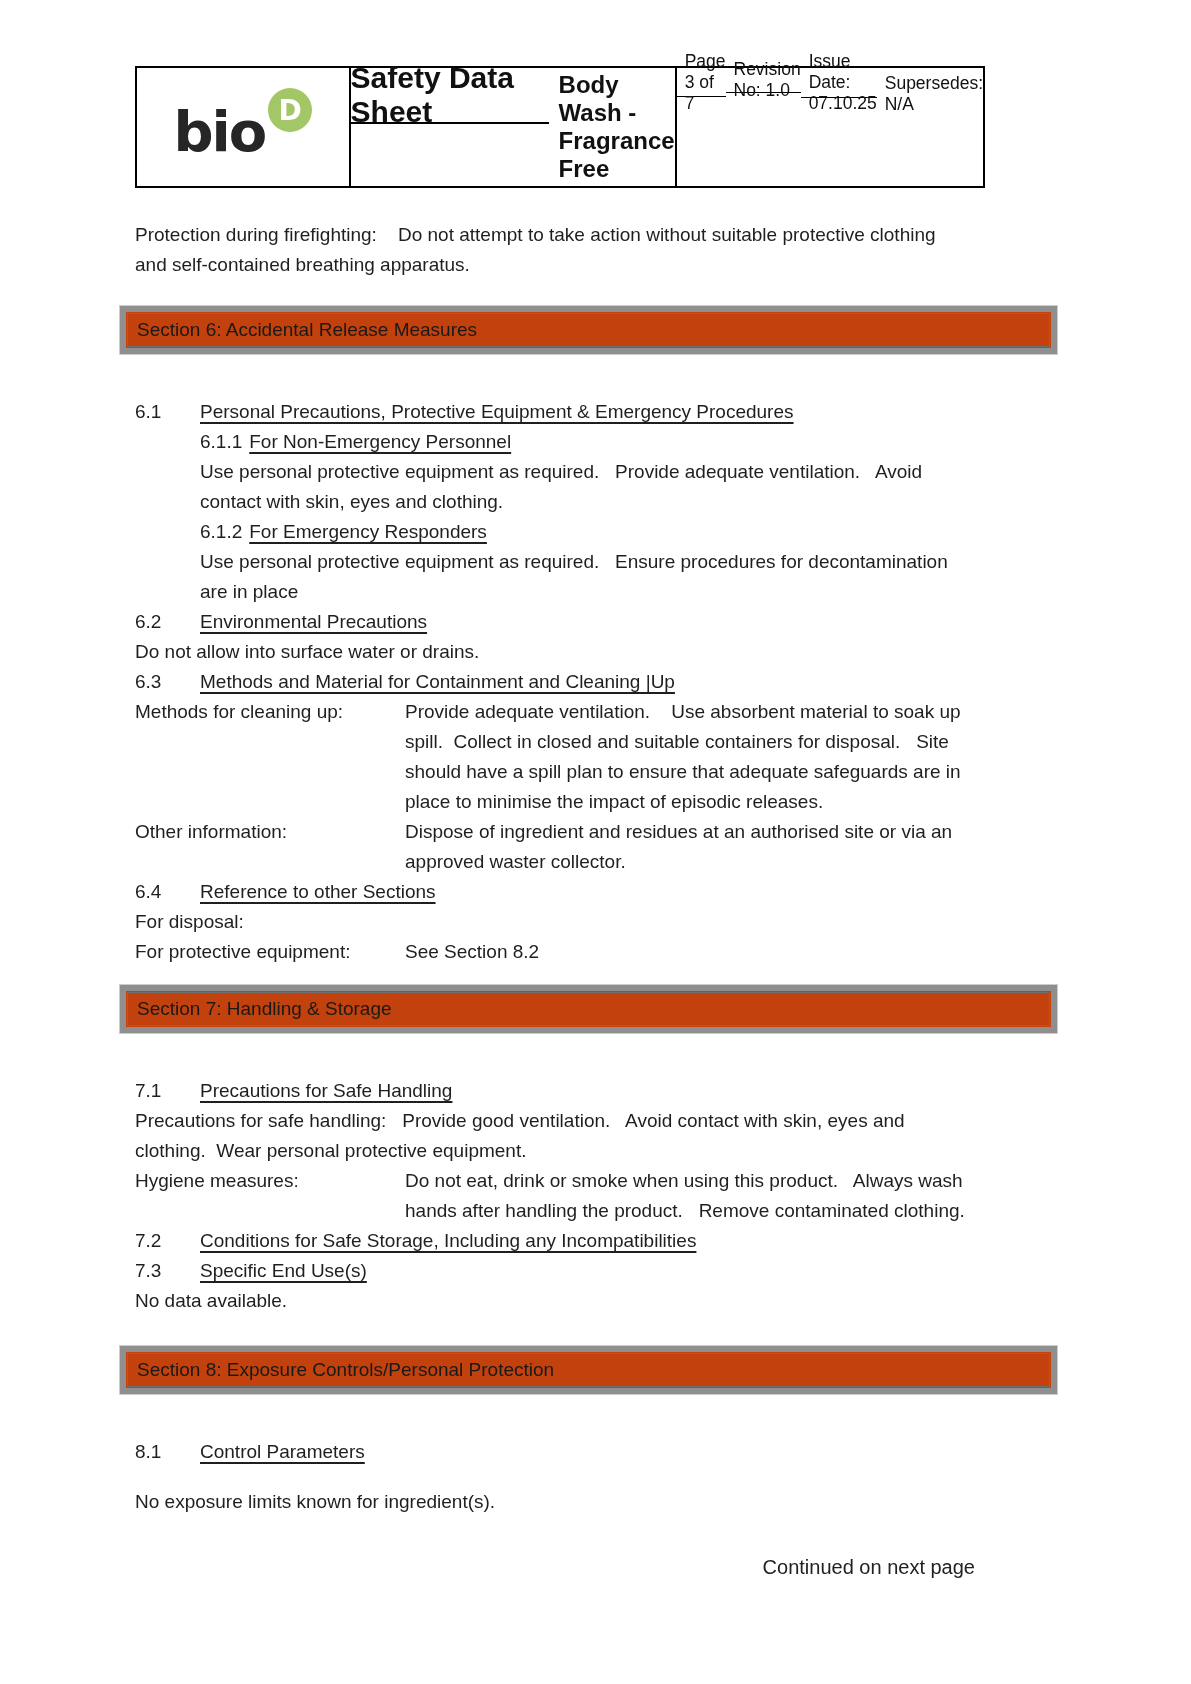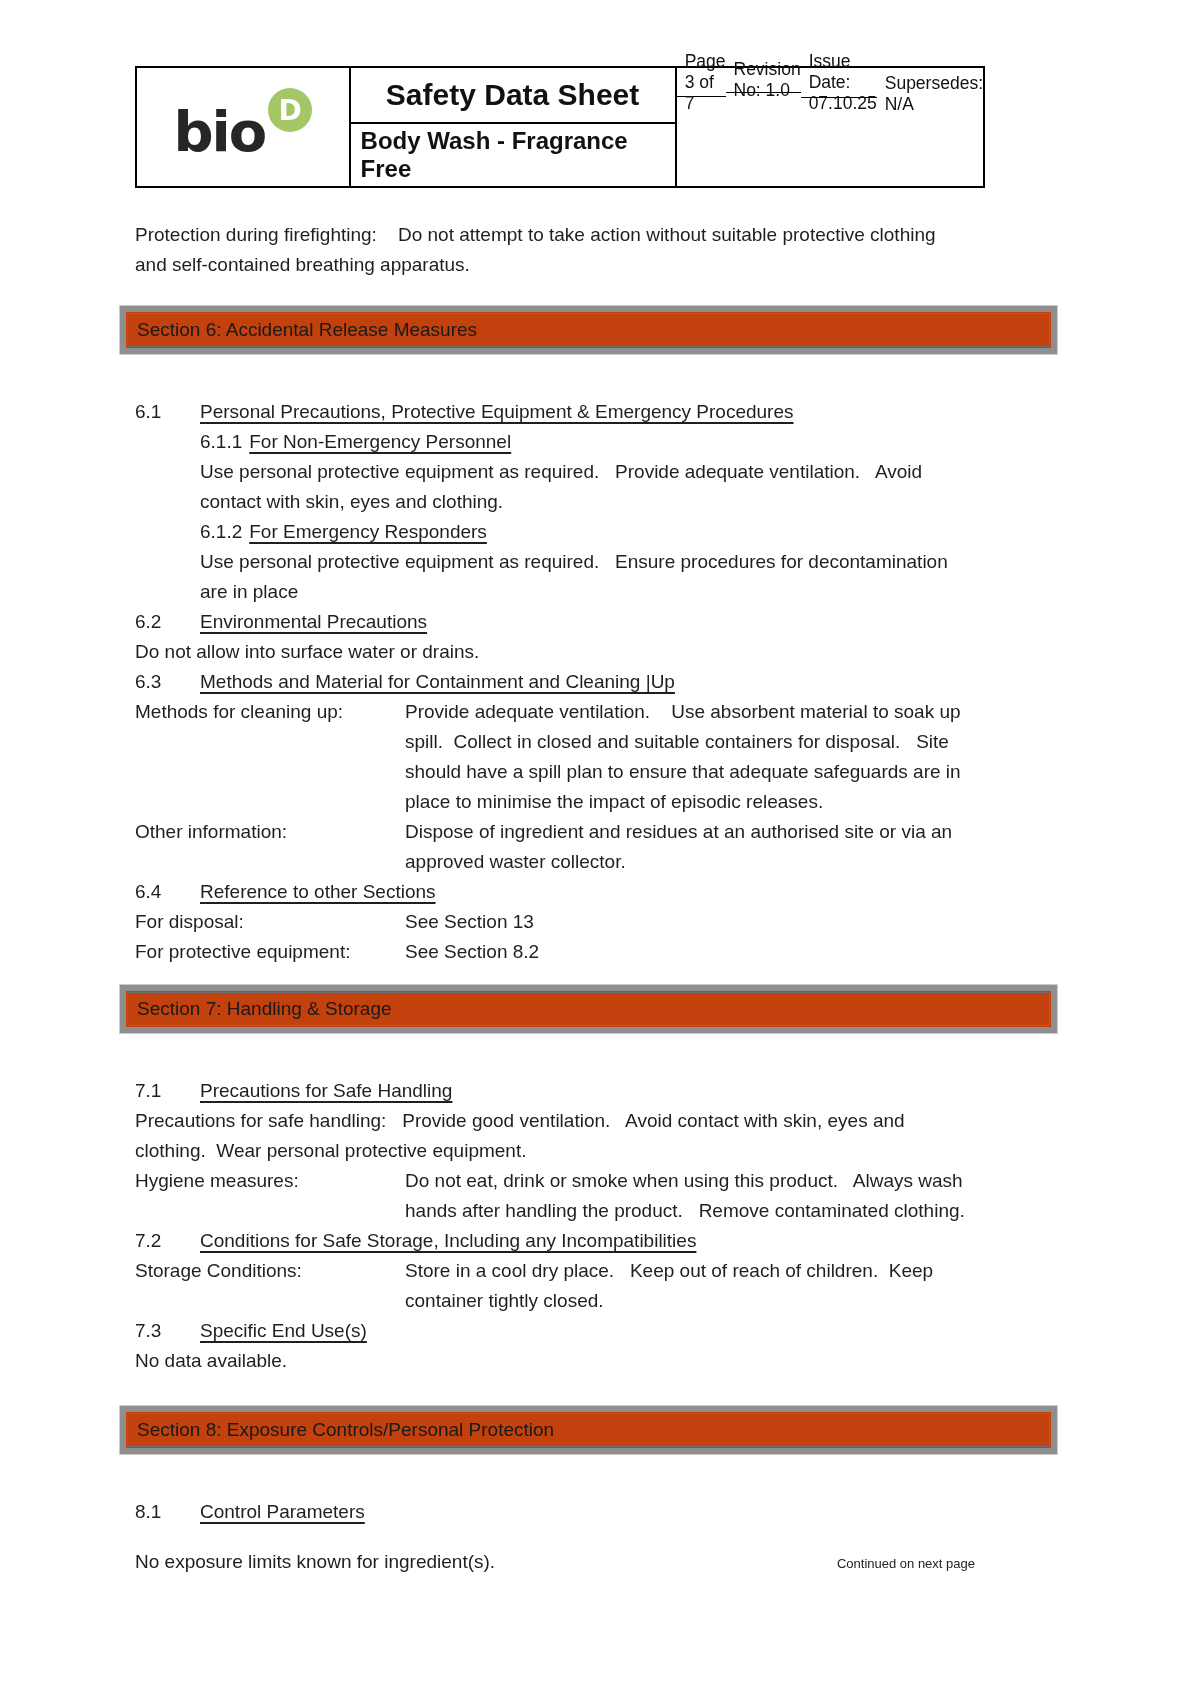--- a/index.html
+++ b/index.html
@@ -30,21 +30,21 @@
     font-size:56px; font-weight:800; color:#262626;
     letter-spacing:-2px; line-height:1; margin-top:10px;
   }
   .logo-d {
     width:44px; height:44px; border-radius:50%;
     color:#fff; font-size:28px; font-weight:bold;
     display:flex; align-items:center; justify-content:center;
     margin-left:3px; margin-top:-6px;
     font-family:"DejaVu Sans", sans-serif;
   }
-  .hdr-mid-cell { width:362px; border-right:2px solid #000; display:flex; flex-direction:column; }
+  .hdr-mid-cell { width:362px; border-right:2px solid #000; display:flex; }
   .hdr-title {
     height:56px; border-bottom:2px solid #000;
     display:flex; align-items:center; justify-content:center;
     font-size:30px; font-weight:bold; color:#111;
   }
   .hdr-product {
     flex:1; display:flex; align-items:center;
     padding-left:10px; font-size:24px; font-weight:bold; color:#111;
   }
   .hdr-meta-cell { flex:1; display:flex; flex-direction:row; font-size:17.5px; color:#111; }
@@ -75,21 +75,21 @@
   .secbar-inner {
     border:1.5px solid #6e6e6e; margin:1px;
     padding:4px 9px; font-size:19px; line-height:24px; color:#1a1a1a;
   }
 
   .items { margin-top:43px; }
   .gap-blank { height:20px; }
 
   .footer-note {
     position:absolute; top:1556px; right:216px;
-    font-size:13px; color:#222;
+    font-size:20px; color:#222;
   }
 </style>
 </head>
 <body>
 
 <div class="page">
   <div class="doc">
 
     <div class="hdr-table">
       <div class="hdr-logo-cell">
@@ -156,21 +156,20 @@
           <span class="kvvalue">
             <div class="t">Dispose of ingredient and residues at an authorised site or via an</div>
             <div class="t">approved waster collector.</div>
           </span>
         </div>
         <div class="row">
           <span class="num t">6.4</span><span class="underline t">Reference to other Sections</span>
         </div>
         <div class="kvrow">
           <span class="kvlabel t">For disposal:</span>
-          <span class="kvvalue t">See Section 13</span>
         </div>
         <div class="kvrow">
           <span class="kvlabel t">For protective equipment:</span>
           <span class="kvvalue t">See Section 8.2</span>
         </div>
       </div>
 
       <div class="secbar" style="margin-top:18px;">
         <div class="secbar-inner t">Section 7: Handling &amp; Storage</div>
       </div>
@@ -184,27 +183,20 @@
         <div class="kvrow">
           <span class="kvlabel t">Hygiene measures:</span>
           <span class="kvvalue">
             <div class="t">Do not eat, drink or smoke when using this product.   Always wash</div>
             <div class="t">hands after handling the product.   Remove contaminated clothing.</div>
           </span>
         </div>
         <div class="row">
           <span class="num t">7.2</span><span class="underline t">Conditions for Safe Storage, Including any Incompatibilities</span>
         </div>
-        <div class="kvrow">
-          <span class="kvlabel t">Storage Conditions:</span>
-          <span class="kvvalue">
-            <div class="t">Store in a cool dry place.   Keep out of reach of children.  Keep</div>
-            <div class="t">container tightly closed.</div>
-          </span>
-        </div>
         <div class="row">
           <span class="num t">7.3</span><span class="underline t">Specific End Use(s)</span>
         </div>
         <div class="row t">No data available.</div>
       </div>
 
       <div class="secbar" style="margin-top:30px;">
         <div class="secbar-inner t">Section 8: Exposure Controls/Personal Protection</div>
       </div>
 

